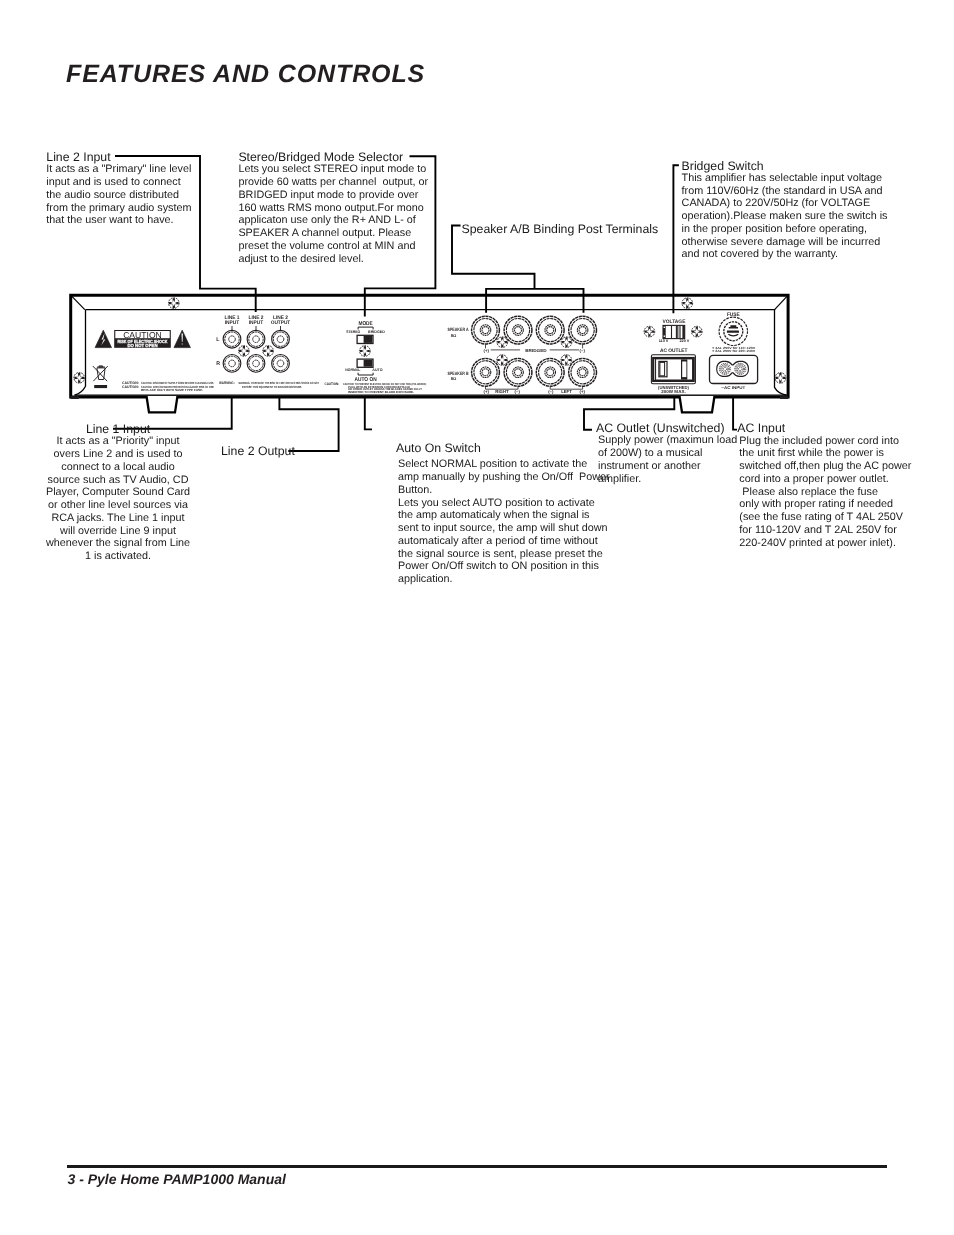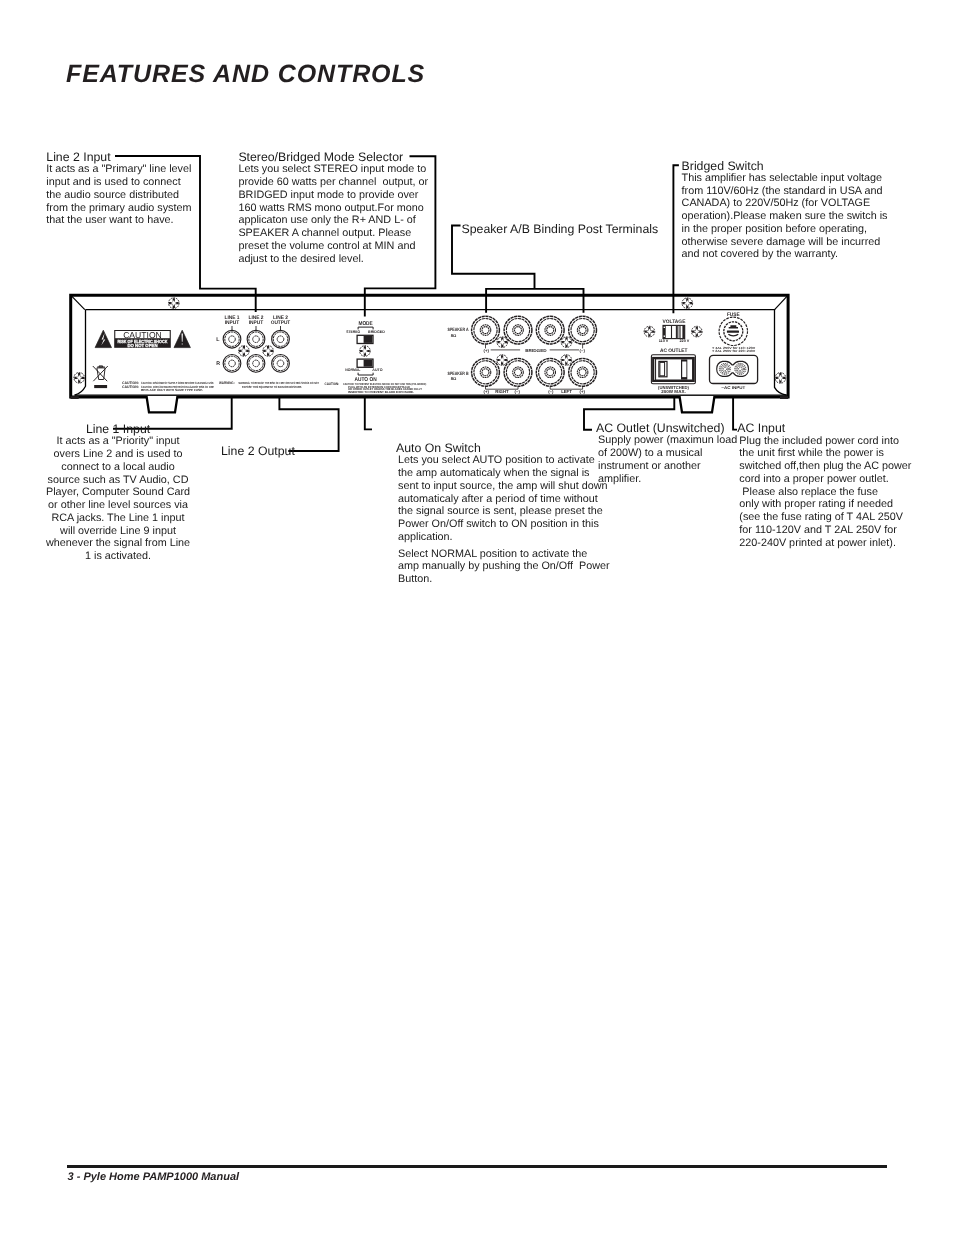--- a/index.html
+++ b/index.html
@@ -18,21 +18,21 @@
   #co-mode-selector{left:238.4px;top:151px;}
   #co-speaker-terminals{left:461.5px;top:223px;}
   #co-voltage-switch{left:681.6px;top:159.5px;}
   #co-line1-input{left:46px;top:423px;text-align:center;}
   #co-line2-output{left:221px;top:445px;}
   #co-line1-input .bd,#co-line2-output .bd{margin-left:0;}
   #co-auto-on{left:396px;top:423px;margin-top:19px;}
   #co-ac-outlet{left:596px;top:422px;}
   #co-ac-input{left:737.3px;top:422.3px;}
   #footer-rule{position:absolute;left:67px;top:1165px;width:820px;height:3.2px;background:#1a1a1a;}
-  #footer-text{position:absolute;left:67.5px;top:1171px;font-size:11px;font-style:italic;font-weight:bold;color:#231f20;}
+  #footer-text{position:absolute;left:67.5px;top:1171px;font-size:14px;font-style:italic;font-weight:bold;color:#231f20;}
   svg{position:absolute;left:0;top:0;overflow:visible;}
   svg text{font-family:"Liberation Sans",sans-serif;}
   .wtxt{fill:#ffffff;}
   .plabel{font-family:"Liberation Sans",sans-serif;fill:#231f20;}
   #panel text{fill:#231f20;}
   #panel text.wtxt{fill:#fff;}
   .fineprint text{font-family:"Liberation Sans",sans-serif;}
 </style>
 </head>
 <body>
@@ -295,22 +295,22 @@
     <div class="hd">Line 1 Input</div>
     <div class="bd"><div>It acts as a "Priority" input</div><div>overs Line 2 and is used to</div><div>connect to a local audio</div><div>source such as TV Audio, CD</div><div>Player, Computer Sound Card</div><div>or other line level sources via</div><div>RCA jacks. The Line 1 input</div><div>will override Line 9 input</div><div>whenever the signal from Line</div><div>1 is activated.</div></div>
   </div>
 
   <div class="callout" id="co-line2-output">
     <div class="hd">Line 2 Output</div>
   </div>
 
   <div class="callout" id="co-auto-on">
     <div class="hd">Auto On Switch</div>
+    <div class="bd indent sp"><div>Select NORMAL position to activate the</div><div>amp manually by pushing the On/Off  Power</div><div>Button.</div></div>
     <div class="bd indent"><div>Lets you select AUTO position to activate</div><div>the amp automaticaly when the signal is</div><div>sent to input source, the amp will shut down</div><div>automaticaly after a period of time without</div><div>the signal source is sent, please preset the</div><div>Power On/Off switch to ON position in this</div><div>application.</div></div>
-    <div class="bd indent sp"><div>Select NORMAL position to activate the</div><div>amp manually by pushing the On/Off  Power</div><div>Button.</div></div>
   </div>
 
   <div class="callout" id="co-ac-outlet">
     <div class="hd">AC Outlet (Unswitched)</div>
     <div class="bd indent"><div>Supply power (maximun load</div><div>of 200W) to a musical</div><div>instrument or another</div><div>amplifier.</div></div>
   </div>
 
   <div class="callout" id="co-ac-input">
     <div class="hd">AC Input</div>
     <div class="bd indent"><div>Plug the included power cord into</div><div>the unit first while the power is</div><div>switched off,then plug the AC power</div><div>cord into a proper power outlet.</div><div> Please also replace the fuse</div><div>only with proper rating if needed</div><div>(see the fuse rating of T 4AL 250V</div><div>for 110-120V and T 2AL 250V for</div><div>220-240V printed at power inlet).</div></div>

